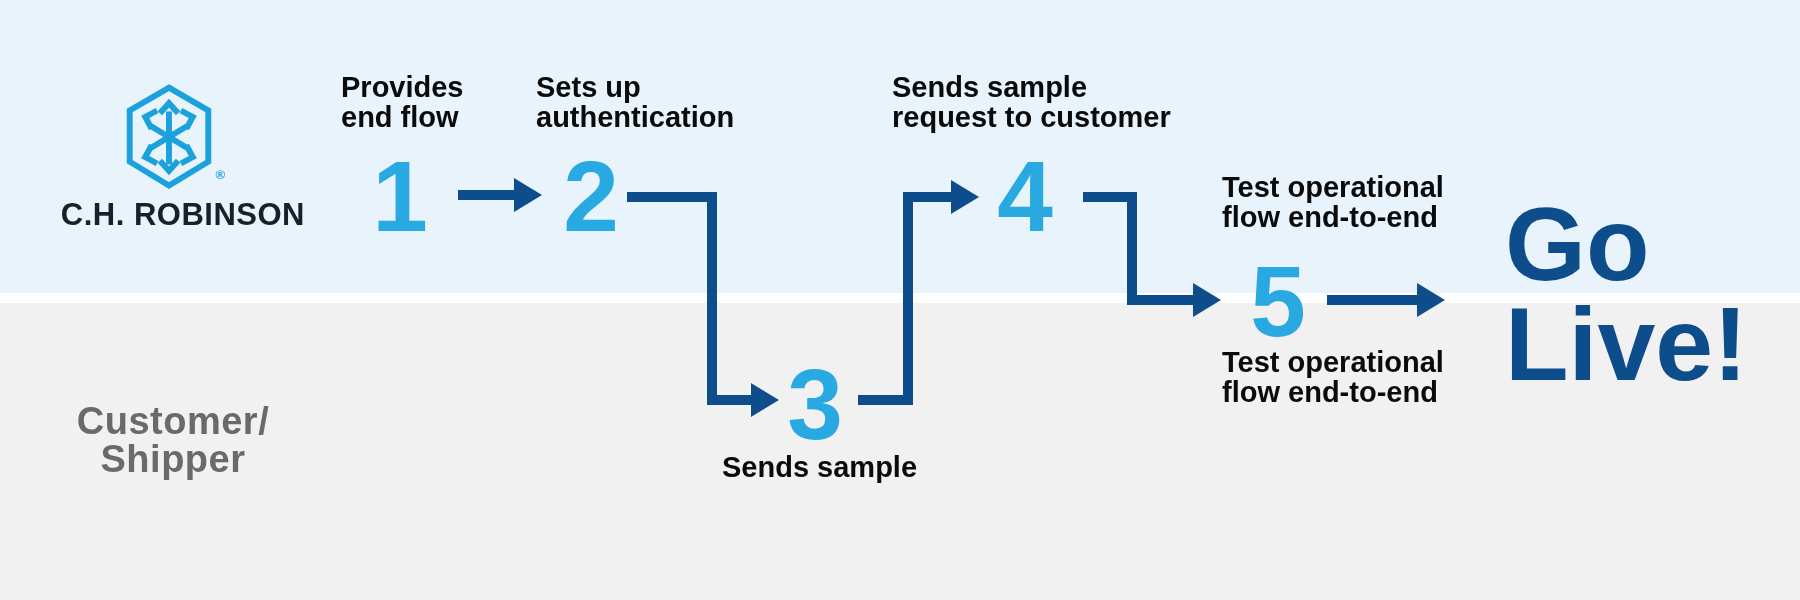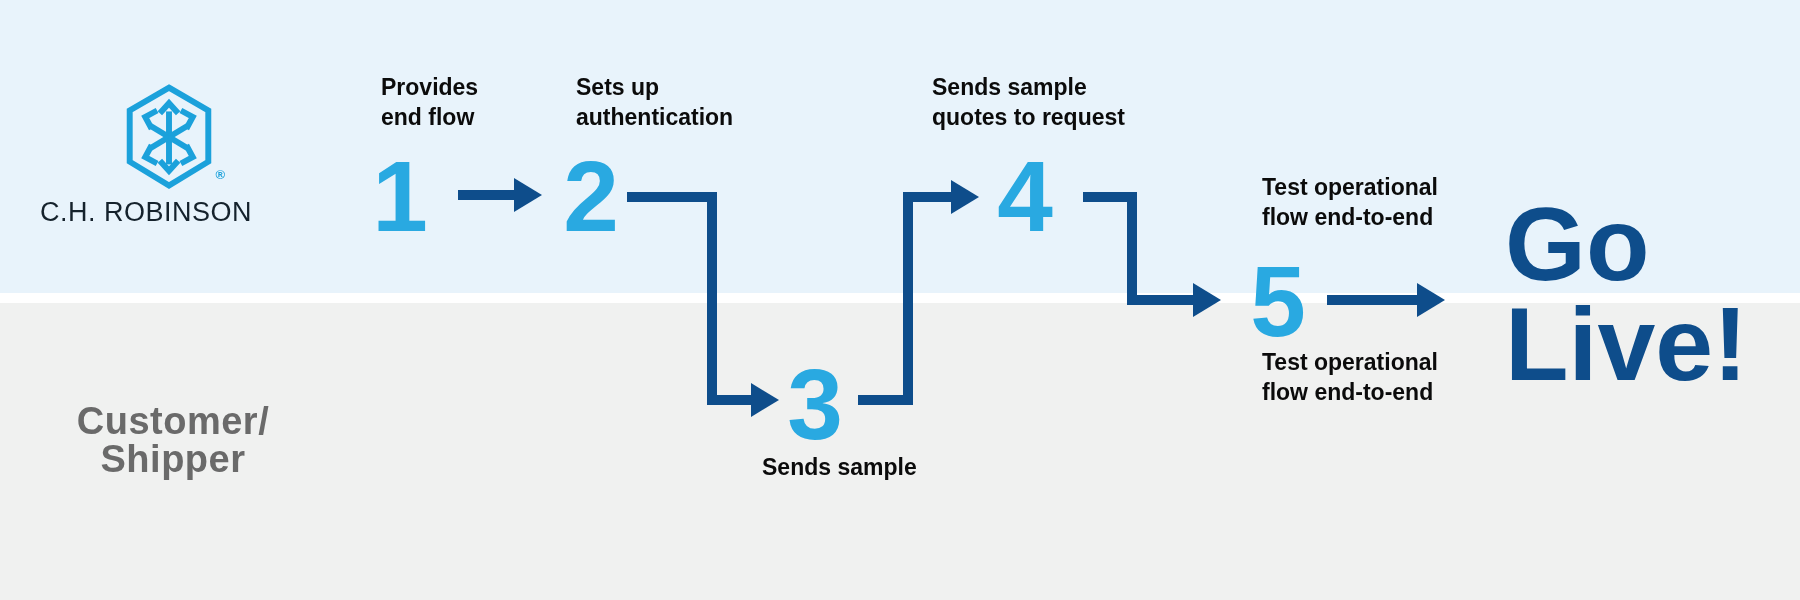--- a/index.html
+++ b/index.html
@@ -21,43 +21,42 @@
   .abs{position:absolute;}
   .lane-top{left:0;top:0;width:1800px;height:293px;background:var(--lane-top);}
   .lane-divider{left:0;top:293px;width:1800px;height:10px;background:#ffffff;}
   .lane-bottom{left:0;top:303px;width:1800px;height:297px;background:var(--lane-bottom);}
 
   .step-number{
     width:140px;height:100px;line-height:100px;text-align:center;
     font-size:100px;font-weight:bold;color:var(--cyan);
   }
   .step-label{
-    font-size:23px;line-height:30px;font-weight:bold;color:var(--label);
+    font-size:29px;line-height:30px;font-weight:bold;color:var(--label);
     white-space:nowrap;
-    margin-left:40px;
   }
   .seg{background:var(--navy);}
   .head-right{
     width:0;height:0;
     border-top:17px solid transparent;
     border-bottom:17px solid transparent;
     border-left:28px solid var(--navy);
   }
   .golive{
     font-size:104px;line-height:100px;font-weight:bold;color:var(--navy);
     white-space:nowrap;
   }
   .lane-bottom-label{
     width:290px;text-align:center;
     font-size:38px;line-height:38px;font-weight:bold;color:var(--gray-label);
     letter-spacing:0.5px;
   }
   .wordmark{
-    width:265px;text-align:left;
-    font-size:27px;font-weight:normal;color:var(--wordmark);
+    width:265px;text-align:right;
+    font-size:31px;font-weight:bold;color:var(--wordmark);
     letter-spacing:0.5px;white-space:nowrap;
   }
 </style>
 </head>
 <body>
 
 <div class="abs lane-top"></div>
 <div class="abs lane-divider"></div>
 <div class="abs lane-bottom"></div>
 
@@ -110,21 +109,21 @@
   <div>Sends sample</div>
 </div>
 
 <div class="abs seg" style="left:858px;top:395px;width:55px;height:10px;"></div>
 <div class="abs seg" style="left:903px;top:192px;width:10px;height:213px;"></div>
 <div class="abs seg" style="left:903px;top:192px;width:48px;height:10px;"></div>
 <div class="abs head-right" style="left:951px;top:180px;"></div>
 
 <div class="abs step-label" style="left:892px;top:72px;">
   <div>Sends sample</div>
-  <div>quotes to request</div>
+  <div>request to customer</div>
 </div>
 <div class="abs step-number" style="left:955px;top:146px;">4</div>
 
 <div class="abs seg" style="left:1083px;top:192px;width:54px;height:10px;"></div>
 <div class="abs seg" style="left:1127px;top:192px;width:10px;height:113px;"></div>
 <div class="abs seg" style="left:1127px;top:295px;width:66px;height:10px;"></div>
 <div class="abs head-right" style="left:1193px;top:283px;"></div>
 
 <div class="abs step-label" style="left:1222px;top:172px;">
   <div>Test operational</div>

